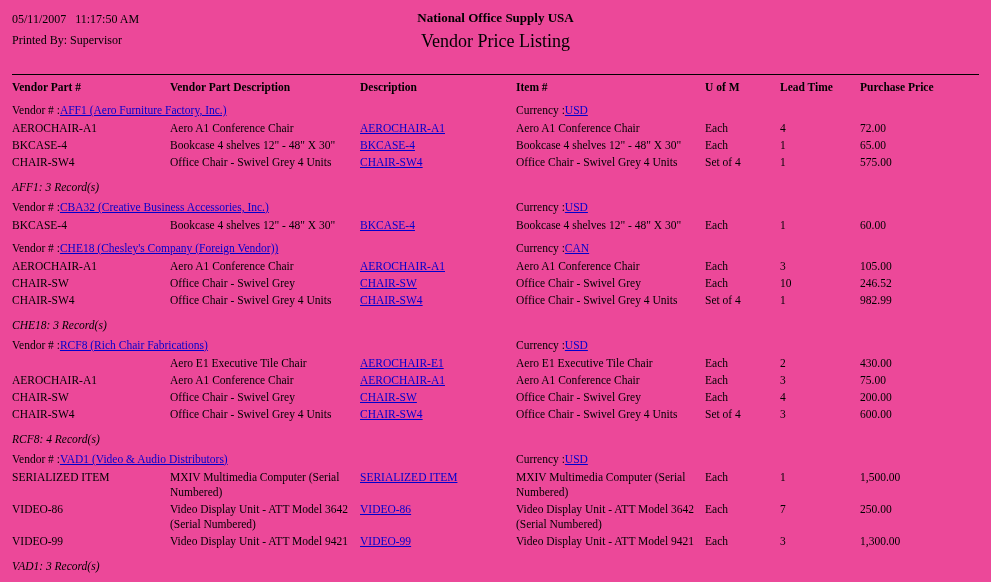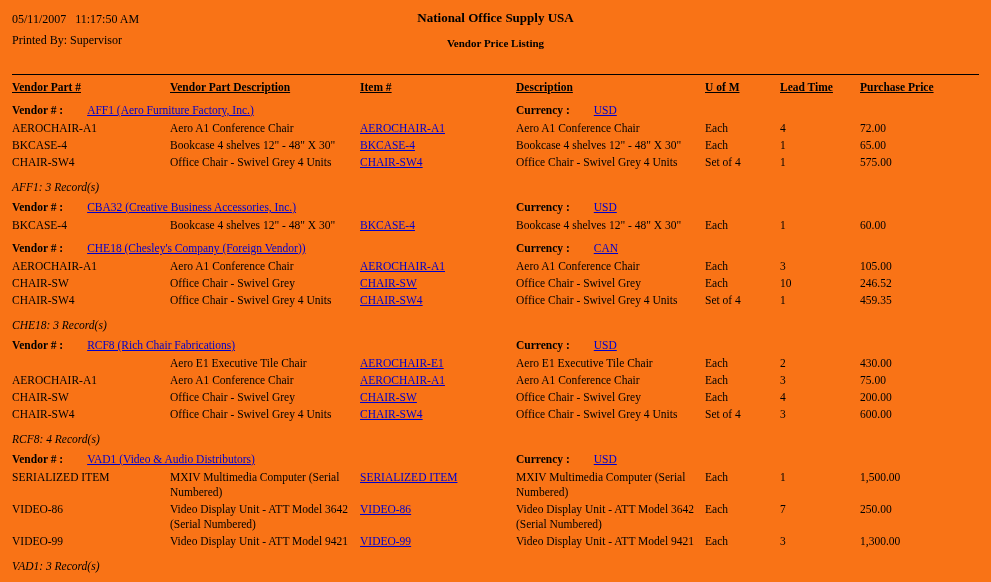--- a/index.html
+++ b/index.html
@@ -1,52 +1,52 @@
 <!DOCTYPE html>
 <html><head>
 <meta charset="utf-8">
 <style>
   * { margin: 0; padding: 0; box-sizing: border-box; }
   html, body { background: #ffffff; }
   body { font-family: "Liberation Serif", "DejaVu Serif", serif; color: #000000; }
   .page {
-    width: 991px; height: 582px; background: #f97316; overflow: hidden;
+    width: 991px; height: 582px; background: #ec4899; overflow: hidden;
     padding: 8px 12px 0 12px; position: relative;
   }
   .pre { white-space: pre; }
   
   .page-header { position: relative; height: 50px; }
   .ph-left { position: absolute; left: 0; top: 4px; font-size: 12px; }
   .ph-left div { margin-bottom: 6px; }
   .ph-center { position: absolute; left: 0; right: 0; top: 2px; text-align: center; }
   .company { font-size: 13px; font-weight: bold; }
-  .rpt-title { font-size: 11px; font-weight: bold; margin-top: 11px; }
+  .rpt-title { font-size: 18px; font-weight: normal; margin-top: 5px; }
   
   .rule { border-top: 1px solid #000; height: 0; }
   .top-rule { margin-top: 16px; }
   
   .grid {
     display: grid;
     grid-template-columns: 158px 190px 156px 189px 75px 80px 115px;
     font-size: 11.5px; line-height: 15px;
   }
   .cell { padding: 1px 4px 1px 0; }
   .r { padding-right: 0; }
   .head-row { padding-top: 4px; }
   .head-row .cell { font-weight: bold; }
-  .head-row .cell span { text-decoration: underline; }
+  .head-row .cell span { }
   
   .group { margin-top: 6px; }
   .vendor-row {
     display: grid; grid-template-columns: 504px 1fr;
     font-size: 11.5px; line-height: 16px; margin-bottom: 2px;
   }
-  .lbl { font-weight: bold; }
+  .lbl { font-weight: normal; }
   .link { color: #0000CD; text-decoration: underline; cursor: pointer; }
-  .vendor-row .link { margin-left: 24px; }
+  .vendor-row .link { margin-left: 0; }
   .cur-val { margin-left: 8px; }
   .group-footer { font-size: 11.5px; font-style: italic; margin-top: 10px; margin-bottom: 6px; }
   
   .bottom { margin-top: 12px; }
   .report-footer { font-size: 11.5px; font-style: italic; margin-top: 5px; }
 </style>
 </head>
 <body>
 
 <div class="page">
@@ -60,22 +60,22 @@
       <div class="company">National Office Supply USA</div>
       <div class="rpt-title">Vendor Price Listing</div>
     </div>
   </div>
 
   <div class="rule top-rule"></div>
 
   <div class="grid head-row">
     <div class="cell"><span>Vendor Part #</span></div>
     <div class="cell"><span>Vendor Part Description</span></div>
+    <div class="cell"><span>Description</span></div>
     <div class="cell"><span>Item #</span></div>
-    <div class="cell"><span>Description</span></div>
     <div class="cell"><span>U of M</span></div>
     <div class="cell r"><span>Lead Time</span></div>
     <div class="cell r"><span>Purchase Price</span></div>
   </div>
 
   <div class="group">
     <div class="vendor-row">
       <div>
         <span class="lbl">Vendor # :</span><span class="link">AFF1 (Aero Furniture Factory, Inc.)</span>
       </div>
@@ -160,21 +160,21 @@
       <div class="cell r">10</div>
       <div class="cell r">246.52</div>
     </div>
     <div class="grid">
       <div class="cell">CHAIR-SW4</div>
       <div class="cell">Office Chair - Swivel Grey 4 Units</div>
       <div class="cell"><span class="link">CHAIR-SW4</span></div>
       <div class="cell">Office Chair - Swivel Grey 4 Units</div>
       <div class="cell">Set of 4</div>
       <div class="cell r">1</div>
-      <div class="cell r">459.35</div>
+      <div class="cell r">982.99</div>
     </div>
     <div class="group-footer">CHE18: 3 Record(s)</div>
   </div>
 
   <div class="group">
     <div class="vendor-row">
       <div>
         <span class="lbl">Vendor # :</span><span class="link">RCF8 (Rich Chair Fabrications)</span>
       </div>
       <div>

